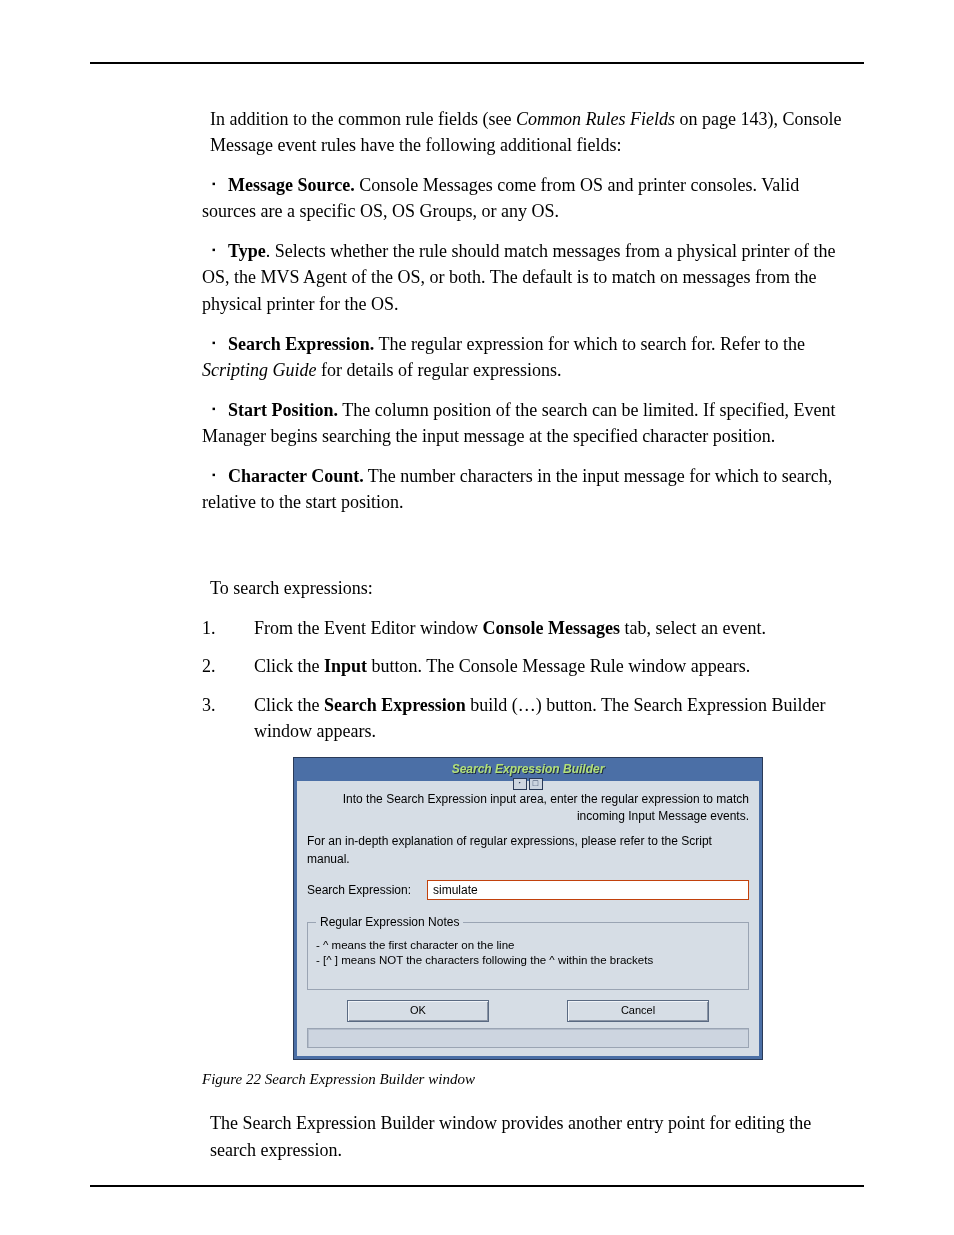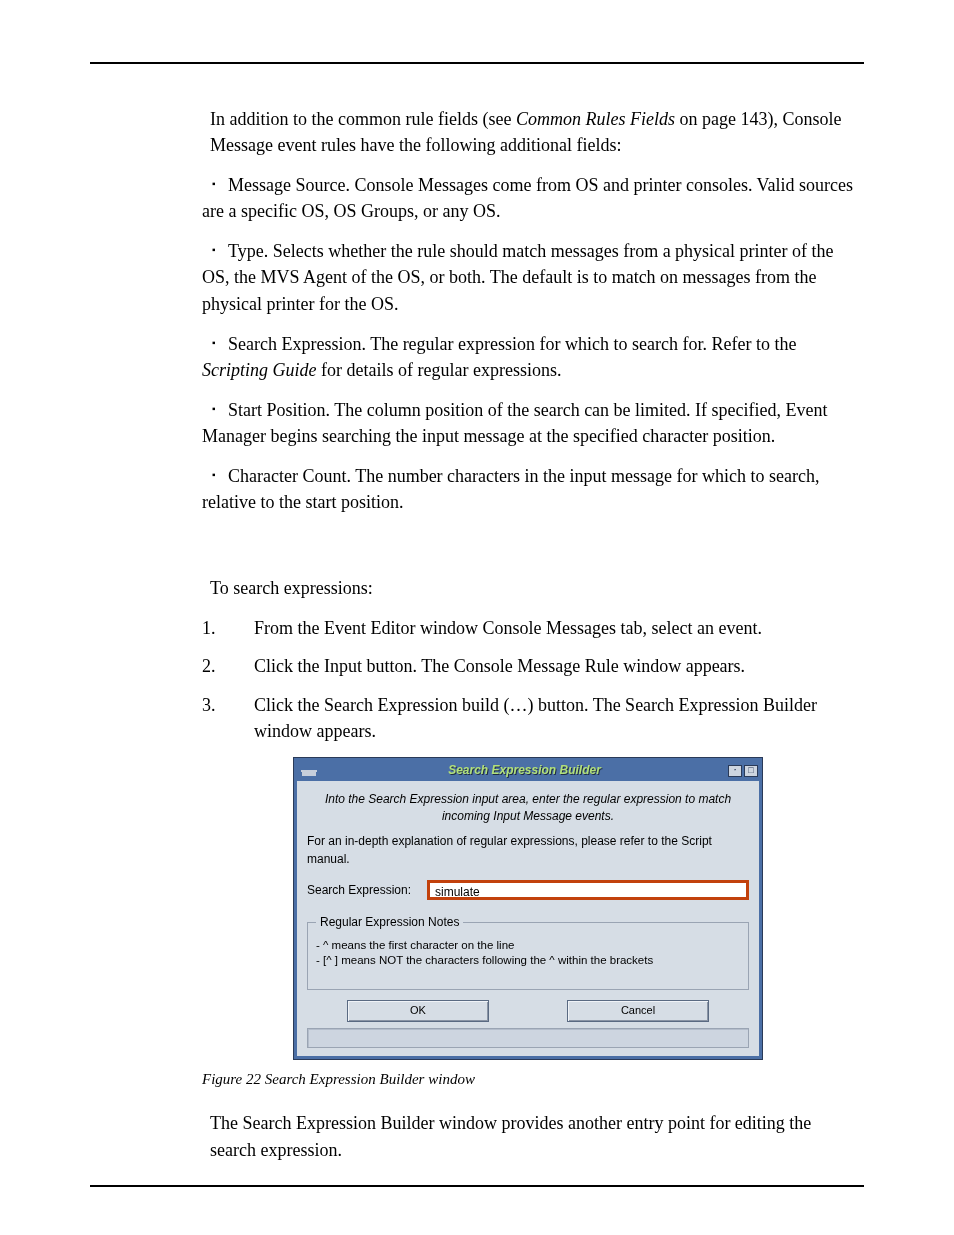--- a/index.html
+++ b/index.html
@@ -38,21 +38,21 @@
     position: absolute;
     left: 10px;
     top: 7px;
     font-size: 10px;
     line-height: 1;
   }
   .bullet .first-line-pad {
     display: inline-block;
     width: 26px;
   }
-  .bold { font-weight: normal; }
+  .bold { font-weight: bold; }
   .italic { font-style: italic; }
   .num-list {
     margin: 10px 0 0 0;
     padding: 0;
   }
   .num-item {
     display: flex;
     margin: 0 0 12px 0;
   }
   .num-item .num {
@@ -75,20 +75,21 @@
     font-family: Verdana, Geneva, Tahoma, sans-serif;
   }
   .title-bar {
     display: flex;
     align-items: center;
     height: 20px;
     color: #b2e07a;
     font-style: italic;
     font-weight: bold;
     font-size: 12px;
+    flex-direction: column;
   }
   .title-sysmenu {
     width: 16px;
     height: 12px;
     margin: 0 4px;
     background: #c6cedb;
     box-shadow: inset 0 5px 0 0 #4b6fa6, inset 0 7px 0 0 #c6cedb, inset 0 0 0 1px #4b6fa6;
   }
   .title-text {
     flex: 1;
@@ -111,41 +112,40 @@
     text-align: center;
     color: #2a3a58;
   }
   .dialog-body {
     background: #d6dde5;
     color: #000;
     padding: 10px 10px 8px 10px;
     font-size: 12px;
   }
   .dlg-help {
-    text-align: center;
+    text-align: right;
     margin-bottom: 8px;
-    font-style: italic;
   }
   .dlg-help2 {
     text-align: left;
     margin-bottom: 12px;
   }
   .dlg-row {
     display: flex;
     align-items: center;
     margin-bottom: 14px;
   }
   .dlg-label {
     flex: 0 0 120px;
   }
   .dlg-input {
     flex: 1;
     height: 20px;
     background: #fff;
-    border: 3px solid #c2410c;
+    border: 1px solid #c2410c;
     padding: 0 5px;
     font-family: Verdana, Geneva, sans-serif;
     font-size: 12px;
     line-height: 18px;
     box-sizing: border-box;
   }
   .dlg-fieldset {
     border: 1px solid #9aa4b3;
     margin: 0 0 10px 0;
     padding: 6px 8px 20px 8px;

